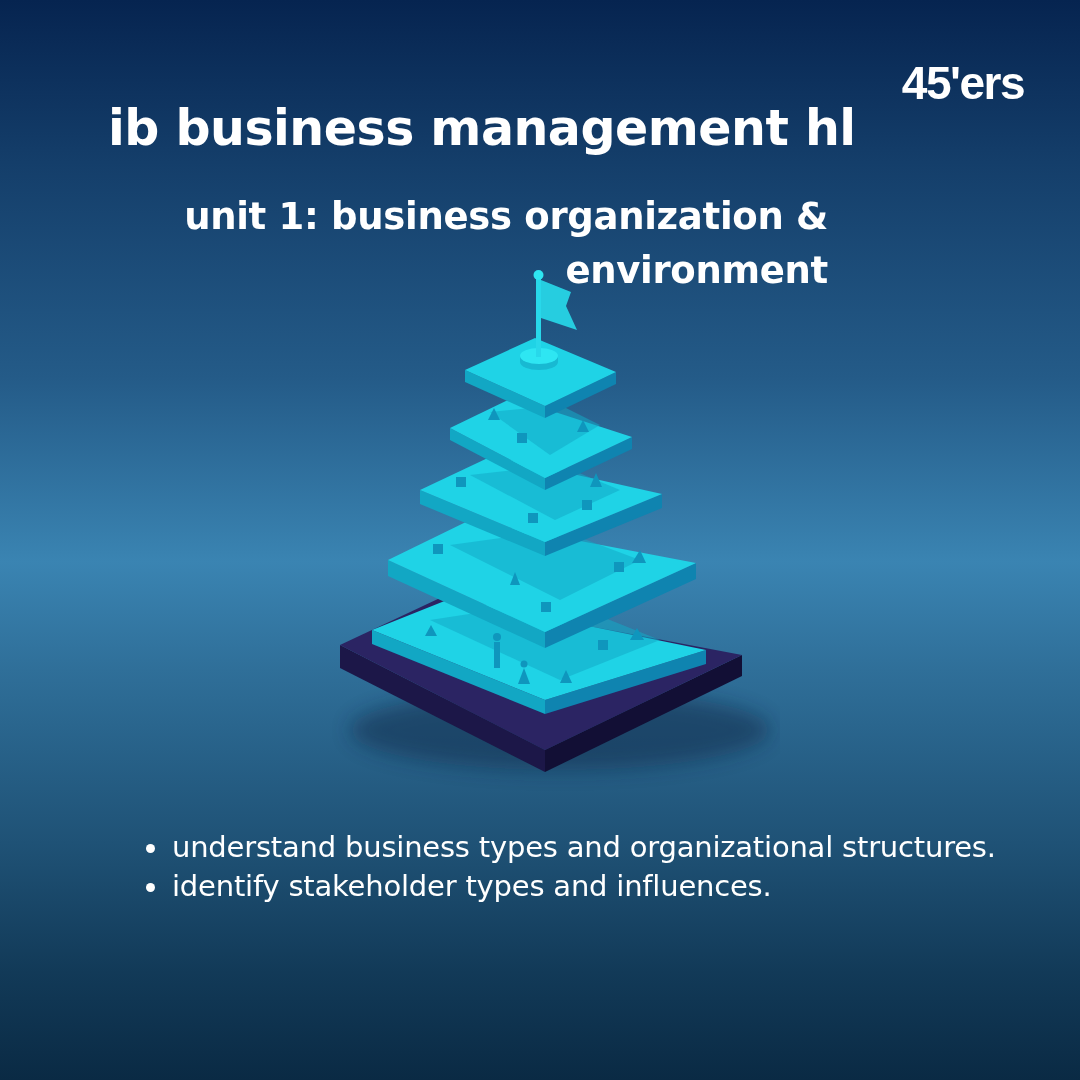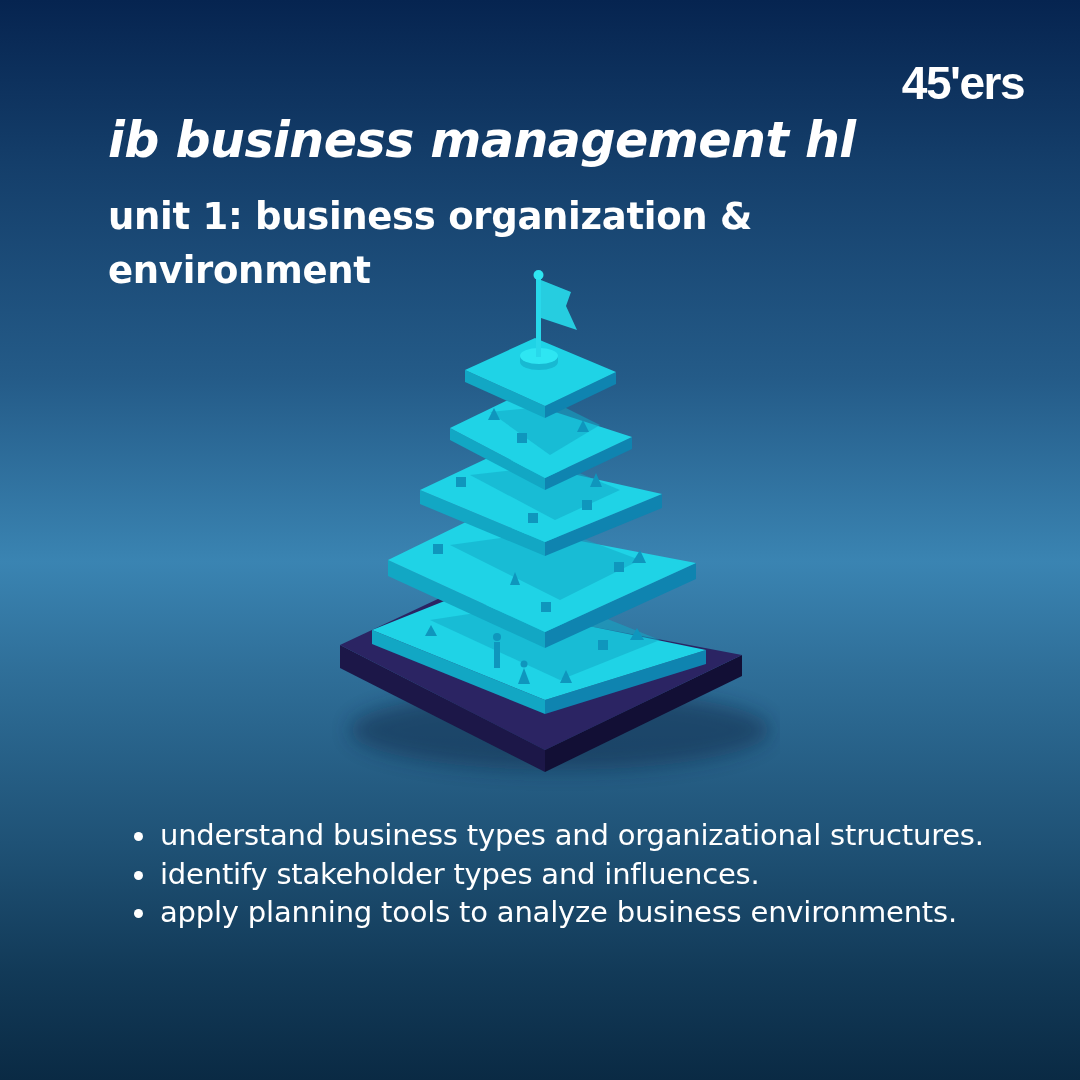--- a/index.html
+++ b/index.html
@@ -8,33 +8,32 @@
       background: linear-gradient(180deg, #062450 0%, #143e6a 15%, #245b88 35%, #3a84b2 52%, #2f6f99 62%, #1f5276 78%, #123a58 90%, #0a2a44 100%);
       font-family: "DejaVu Sans", "Liberation Sans", sans-serif;
       color: #ffffff;
     }
     .brand {
       position: absolute; top: 56px; right: 56px;
       font-family: "Liberation Sans", sans-serif; font-weight: 700;
       font-size: 46px; letter-spacing: -1.5px; color: #ffffff;
     }
     .title {
-      position: absolute; left: 108px; top: 112px;
+      position: absolute; left: 108px; top: 100px;
       font-weight: 700; font-size: 49px; letter-spacing: -0.5px; line-height: 1.2;
       white-space: nowrap;
-      font-style: italic;
     }
     .subtitle {
       position: absolute; left: 108px; top: 190px; width: 720px;
-      font-weight: 700; font-size: 37px; line-height: 54px; letter-spacing: -0.3px;
+      font-weight: 700; font-size: 37px; line-height: 54px; letter-spacing: -0.3px; text-align: right;
     }
     .illustration { position: absolute; left: 320px; top: 260px; width: 460px; height: 540px; }
     .bullets {
       position: absolute; left: 128px; top: 816px; width: 920px;
-      margin: 0; padding: 0; list-style: none;
+      margin: 12px; padding: 0; list-style: none;
       font-size: 29px; line-height: 38.5px; font-weight: 400; letter-spacing: -0.2px;
     }
     .bullets li { position: relative; padding-left: 32px; }
     .bullets li .dot {
       position: absolute; left: 6px; top: 16px; width: 9px; height: 9px; border-radius: 50%; background: #ffffff;
     }
   </style>
 </head>
 <body>
 
@@ -119,17 +118,13 @@
 
 <ul class="bullets">
   <li>
     <span class="dot"></span>
     <span>understand business types and organizational structures.</span>
   </li>
   <li>
     <span class="dot"></span>
     <span>identify stakeholder types and influences.</span>
   </li>
-  <li>
-    <span class="dot"></span>
-    <span>apply planning tools to analyze business environments.</span>
-  </li>
 </ul>
 
 </body></html>

